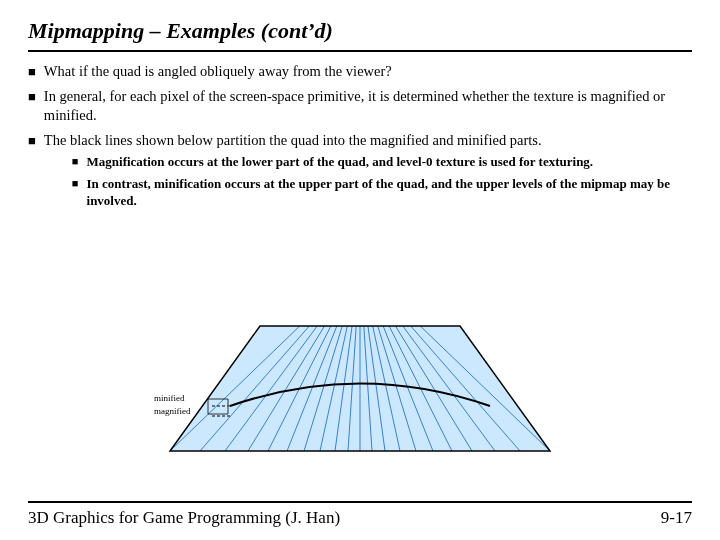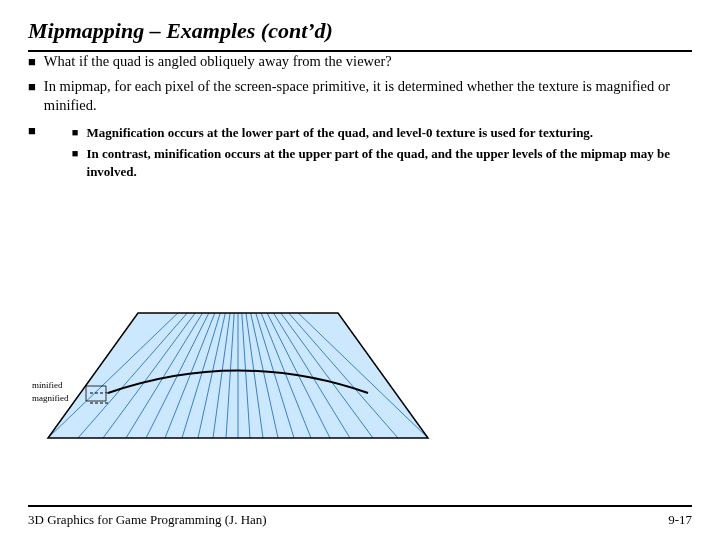--- a/index.html
+++ b/index.html
@@ -18,20 +18,21 @@
       padding: 18px 28px 12px 28px;
       display: flex;
       flex-direction: column;
     }
     .title {
       font-size: 22px;
       font-style: italic;
       font-weight: bold;
       border-bottom: 2px solid #000;
       padding-bottom: 6px;
+      margin-bottom: 10px;
     }
     .content {
       flex: 1;
       display: flex;
       flex-direction: column;
     }
     .bullet-section {
       margin-bottom: 4px;
     }
     .bullet-item {
@@ -69,58 +70,60 @@
       flex-shrink: 0;
     }
     .sub-bullet-item .bullet-text {
       flex: 1;
       font-weight: bold;
     }
     .diagram-area {
       flex: 1;
       display: flex;
       align-items: center;
+      justify-content: center;
       position: relative;
       margin-top: 2px;
     }
     .diagram-svg {
       width: 420px;
       height: 190px;
     }
     .footer {
       border-top: 2px solid #000;
       padding-top: 5px;
       display: flex;
       justify-content: space-between;
-      font-size: 13px;
+      font-size: 17px;
       margin-top: 4px;
     }
   </style>
 </head>
 <body>
 
 <div class="slide">
   <div class="title">Mipmapping – Examples (cont’d)</div>
 
   <div class="content">
     <div class="bullet-section">
 
       <div class="bullet-item">
         <span class="bullet-marker">■</span>
         <span class="bullet-text">What if the quad is angled obliquely away from the viewer?</span>
       </div>
 
       <div class="bullet-item">
         <span class="bullet-marker">■</span>
-        <span class="bullet-text">In mipmap, for each pixel of the screen-space primitive, it is determined whether the texture is magnified or minified.</span>
+        <span class="bullet-text">In general, for each pixel of the screen-space primitive, it is determined whether the texture is magnified or minified.</span>
       </div>
 
       <div class="bullet-item">
         <span class="bullet-marker">■</span>
         <span class="bullet-text">
+          <span>The black lines shown below partition the quad into the magnified and minified parts.</span>
           <div class="sub-bullets">
             <div class="sub-bullet-item">
               <span class="bullet-marker">■</span>
               <span class="bullet-text">Magnification occurs at the lower part of the quad, and level-0 texture is used for texturing.</span>
             </div>
             <div class="sub-bullet-item">
               <span class="bullet-marker">■</span>
               <span class="bullet-text">In contrast, minification occurs at the upper part of the quad, and the upper levels of the mipmap may be involved.</span>
             </div>
           </div>

